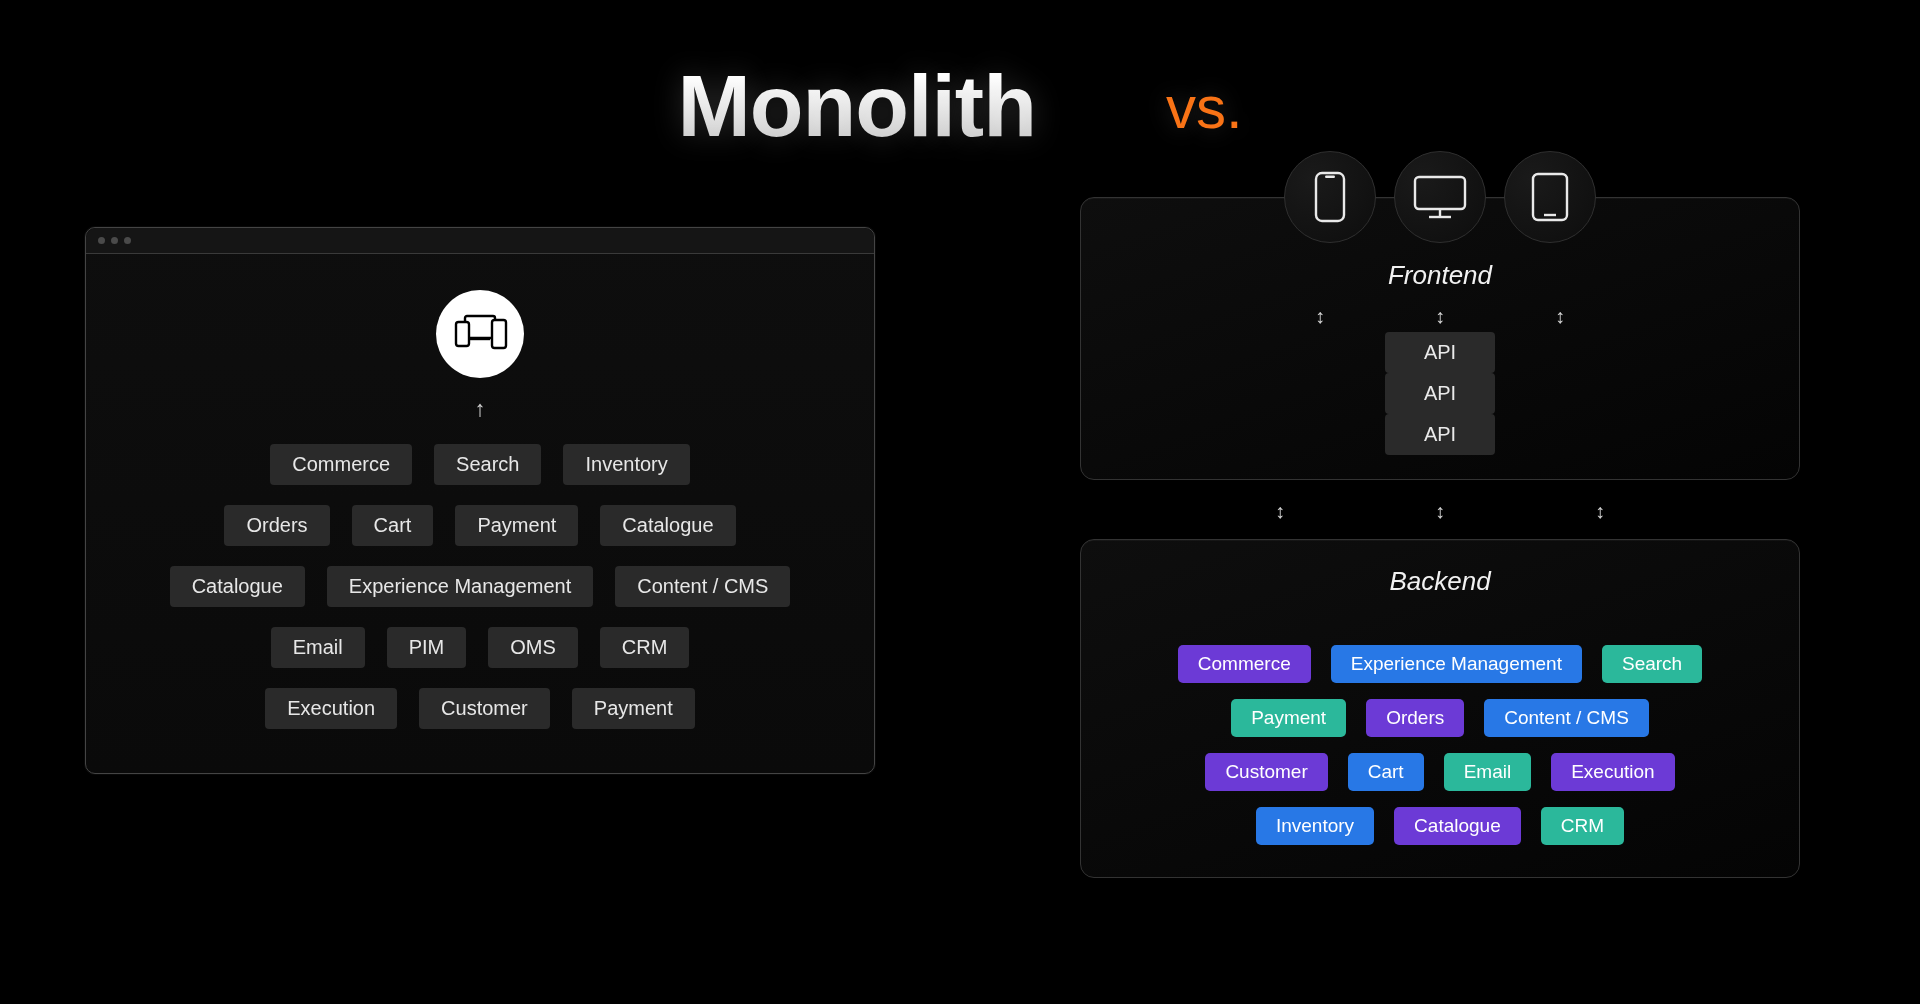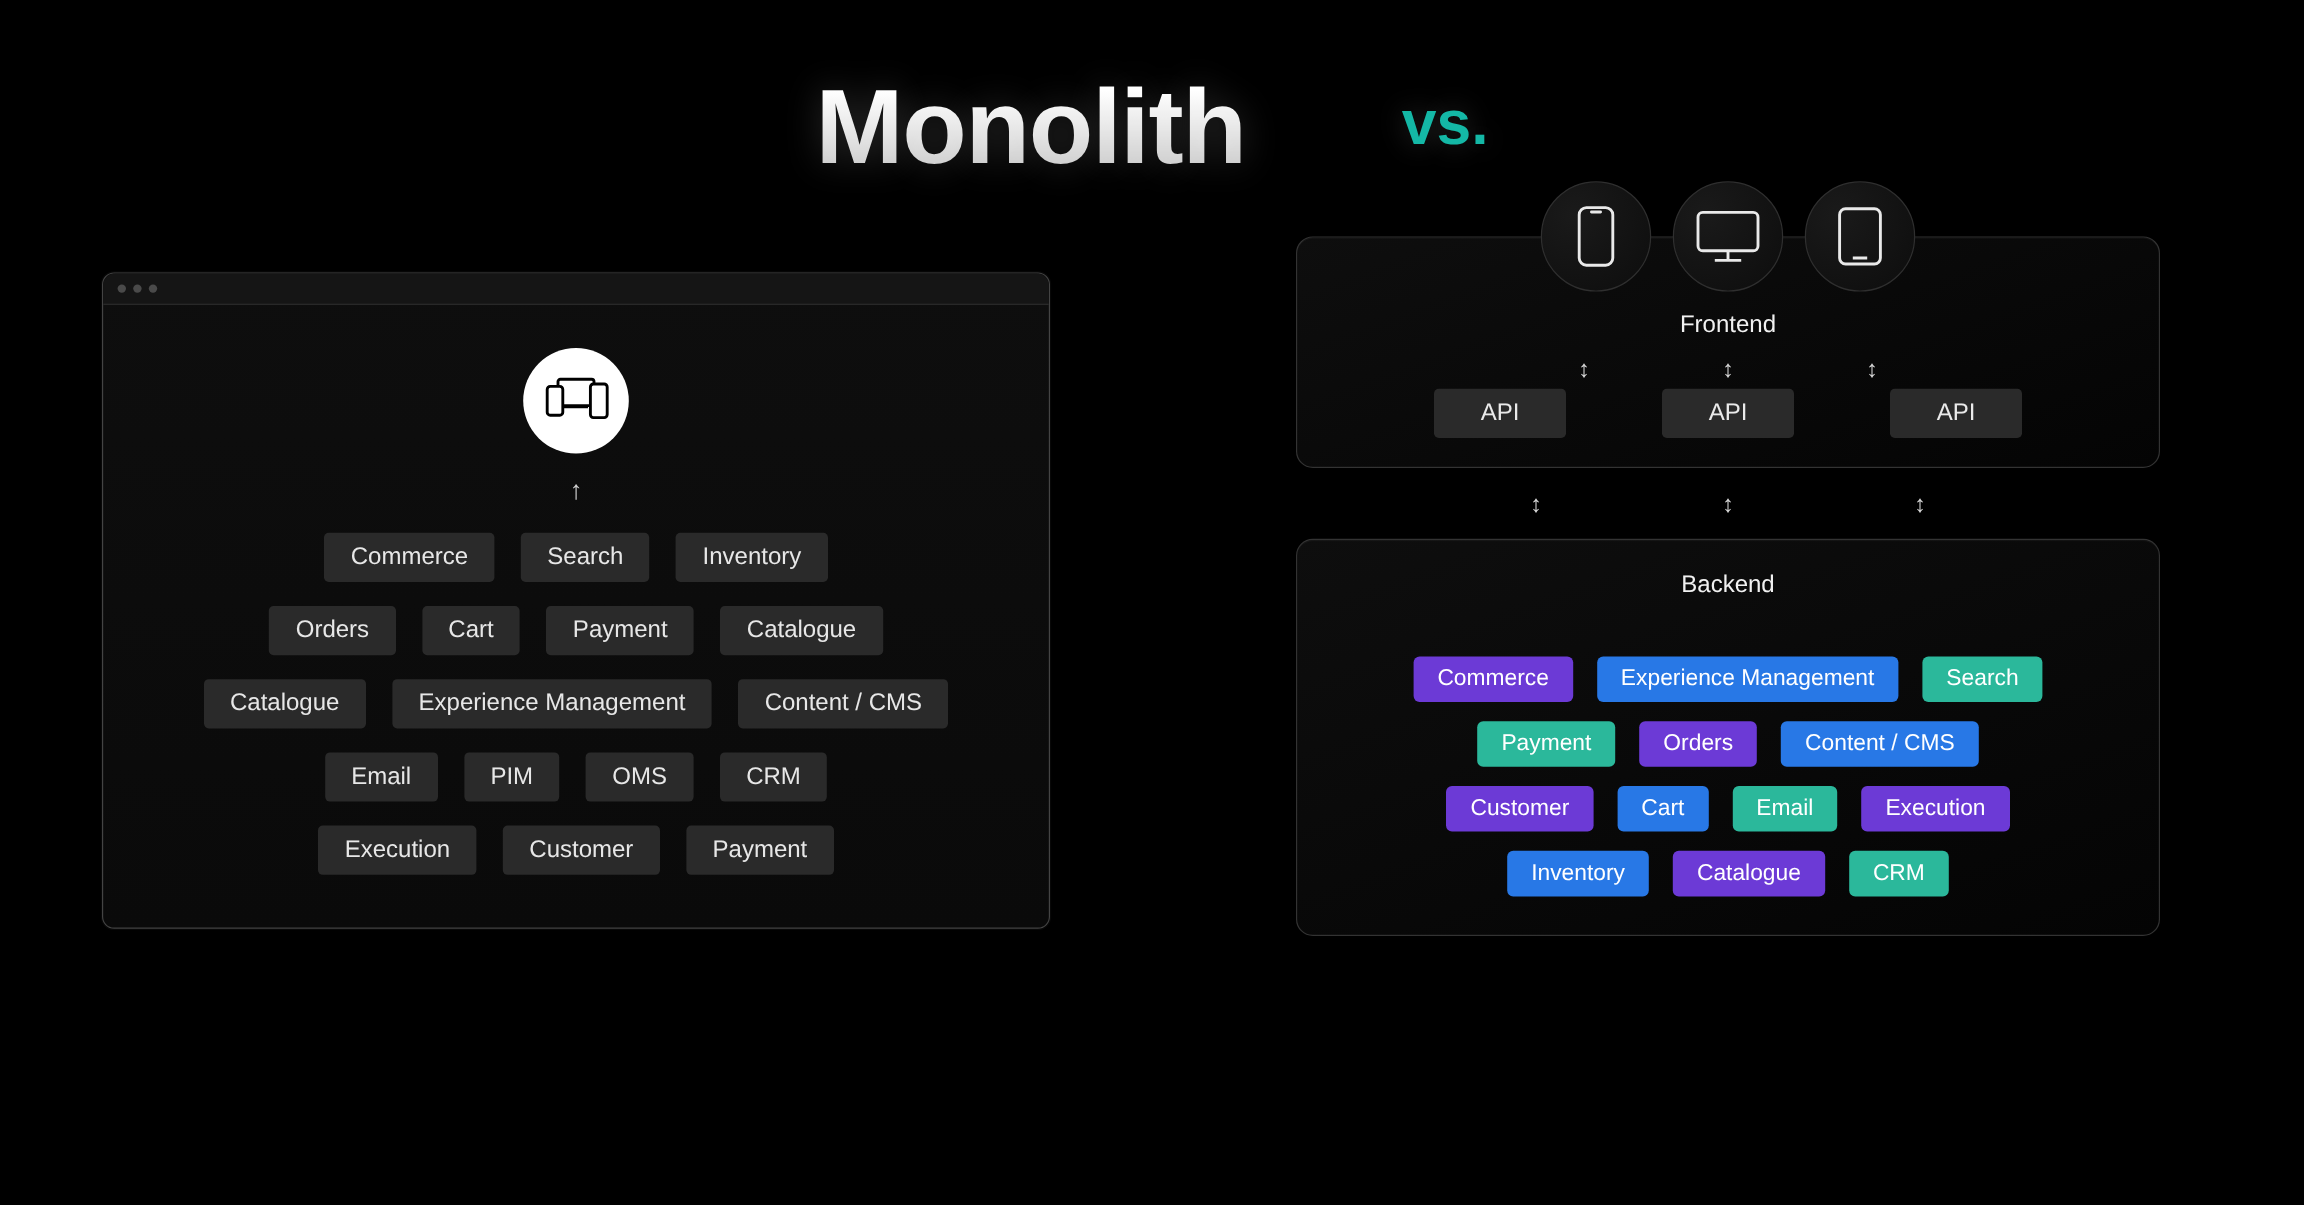--- a/index.html
+++ b/index.html
@@ -29,23 +29,23 @@
     font-size: 88px;
     font-weight: 700;
     letter-spacing: -1px;
     background: linear-gradient(180deg,#ffffff 20%,#cfcfcf 80%);
     -webkit-background-clip: text;
     background-clip: text;
     color: transparent;
     text-shadow: 0 0 30px rgba(255,255,255,0.18);
   }
   .vs {
-    font-size: 52px;
-    font-weight: 700;
-    color: #14b8a6;
+    font-size: 60px;
+    font-weight: 400;
+    color: #f97316;
     text-shadow: 0 0 24px rgba(255,255,255,0.18);
     margin-top: 18px;
   }
 
   
   .cols {
     display: flex;
     flex: 1;
     align-items: flex-start;
   }
@@ -119,30 +119,30 @@
     background: linear-gradient(160deg, rgba(40,40,40,0.35), rgba(10,10,10,0.4));
     box-shadow: inset 0 1px 0 rgba(255,255,255,0.04);
   }
   .frontend-panel {
     margin-top:-46px;
     padding-top: 62px;
     padding-bottom: 24px;
     display:flex; flex-direction:column; align-items:center;
     position:relative; z-index:1;
   }
-  .panel-title { font-size:20px; font-weight:500; color:#f1f1f1; }
+  .panel-title { font-size:26px; font-weight:500; color:#f1f1f1;font-style:italic; }
   
   .lane-row {
     display:flex; gap:110px; justify-content:center;
     margin-top: 14px;
   }
   .dbl-arrow {
     color:#d4d4d4; font-size:20px;
   }
-  .api-row { display:flex; gap:80px; justify-content:center; margin-top: 4px; }
+  .api-row { display:flex; justify-content:center; margin-top: 4px; flex-direction: column; }
   .api-chip {
     width:110px; text-align:center;
     background:#2a2a2a; color:#eaeaea;
     font-size:20px;
     padding:9px 0; border-radius:4px;
   }
   .between-panels {
     display:flex; gap:150px; justify-content:center;
     margin: 20px 0 16px 0;
   }

